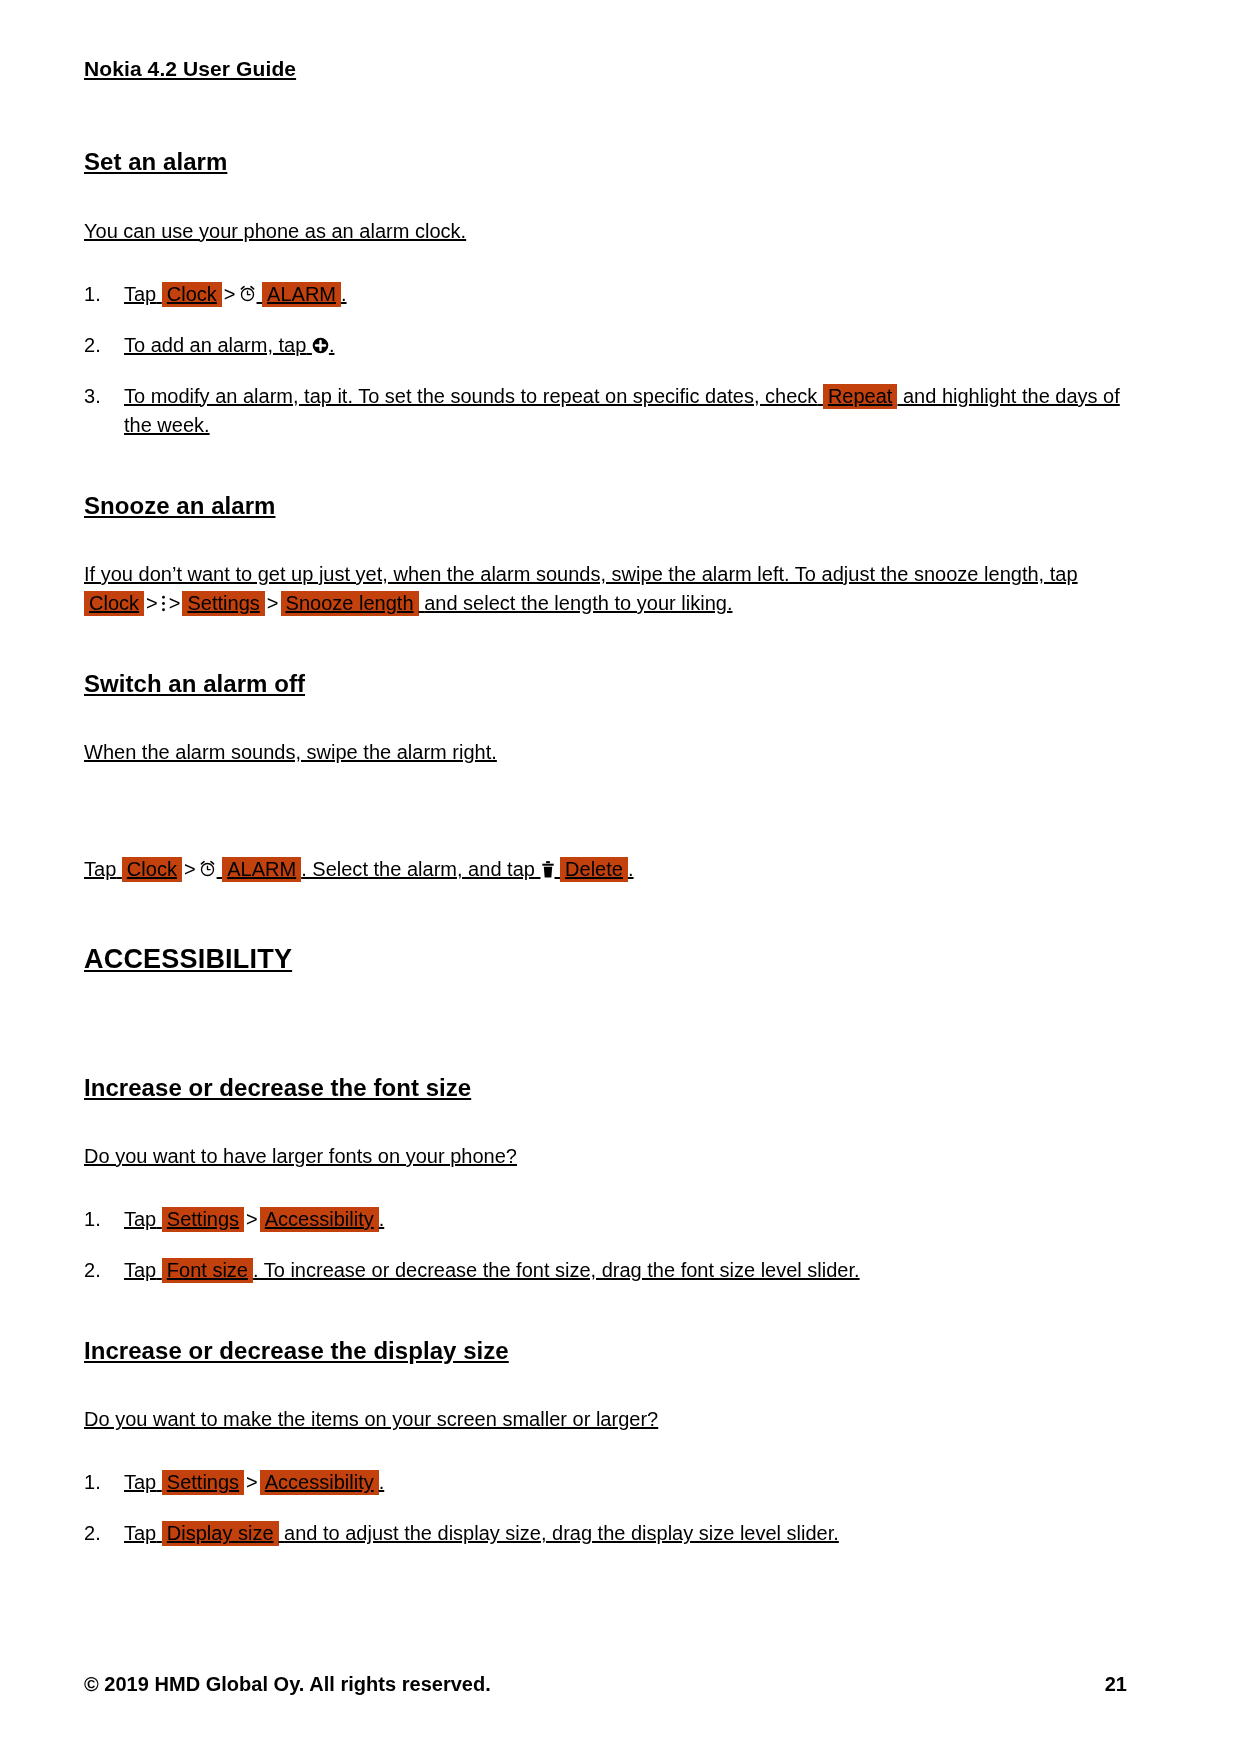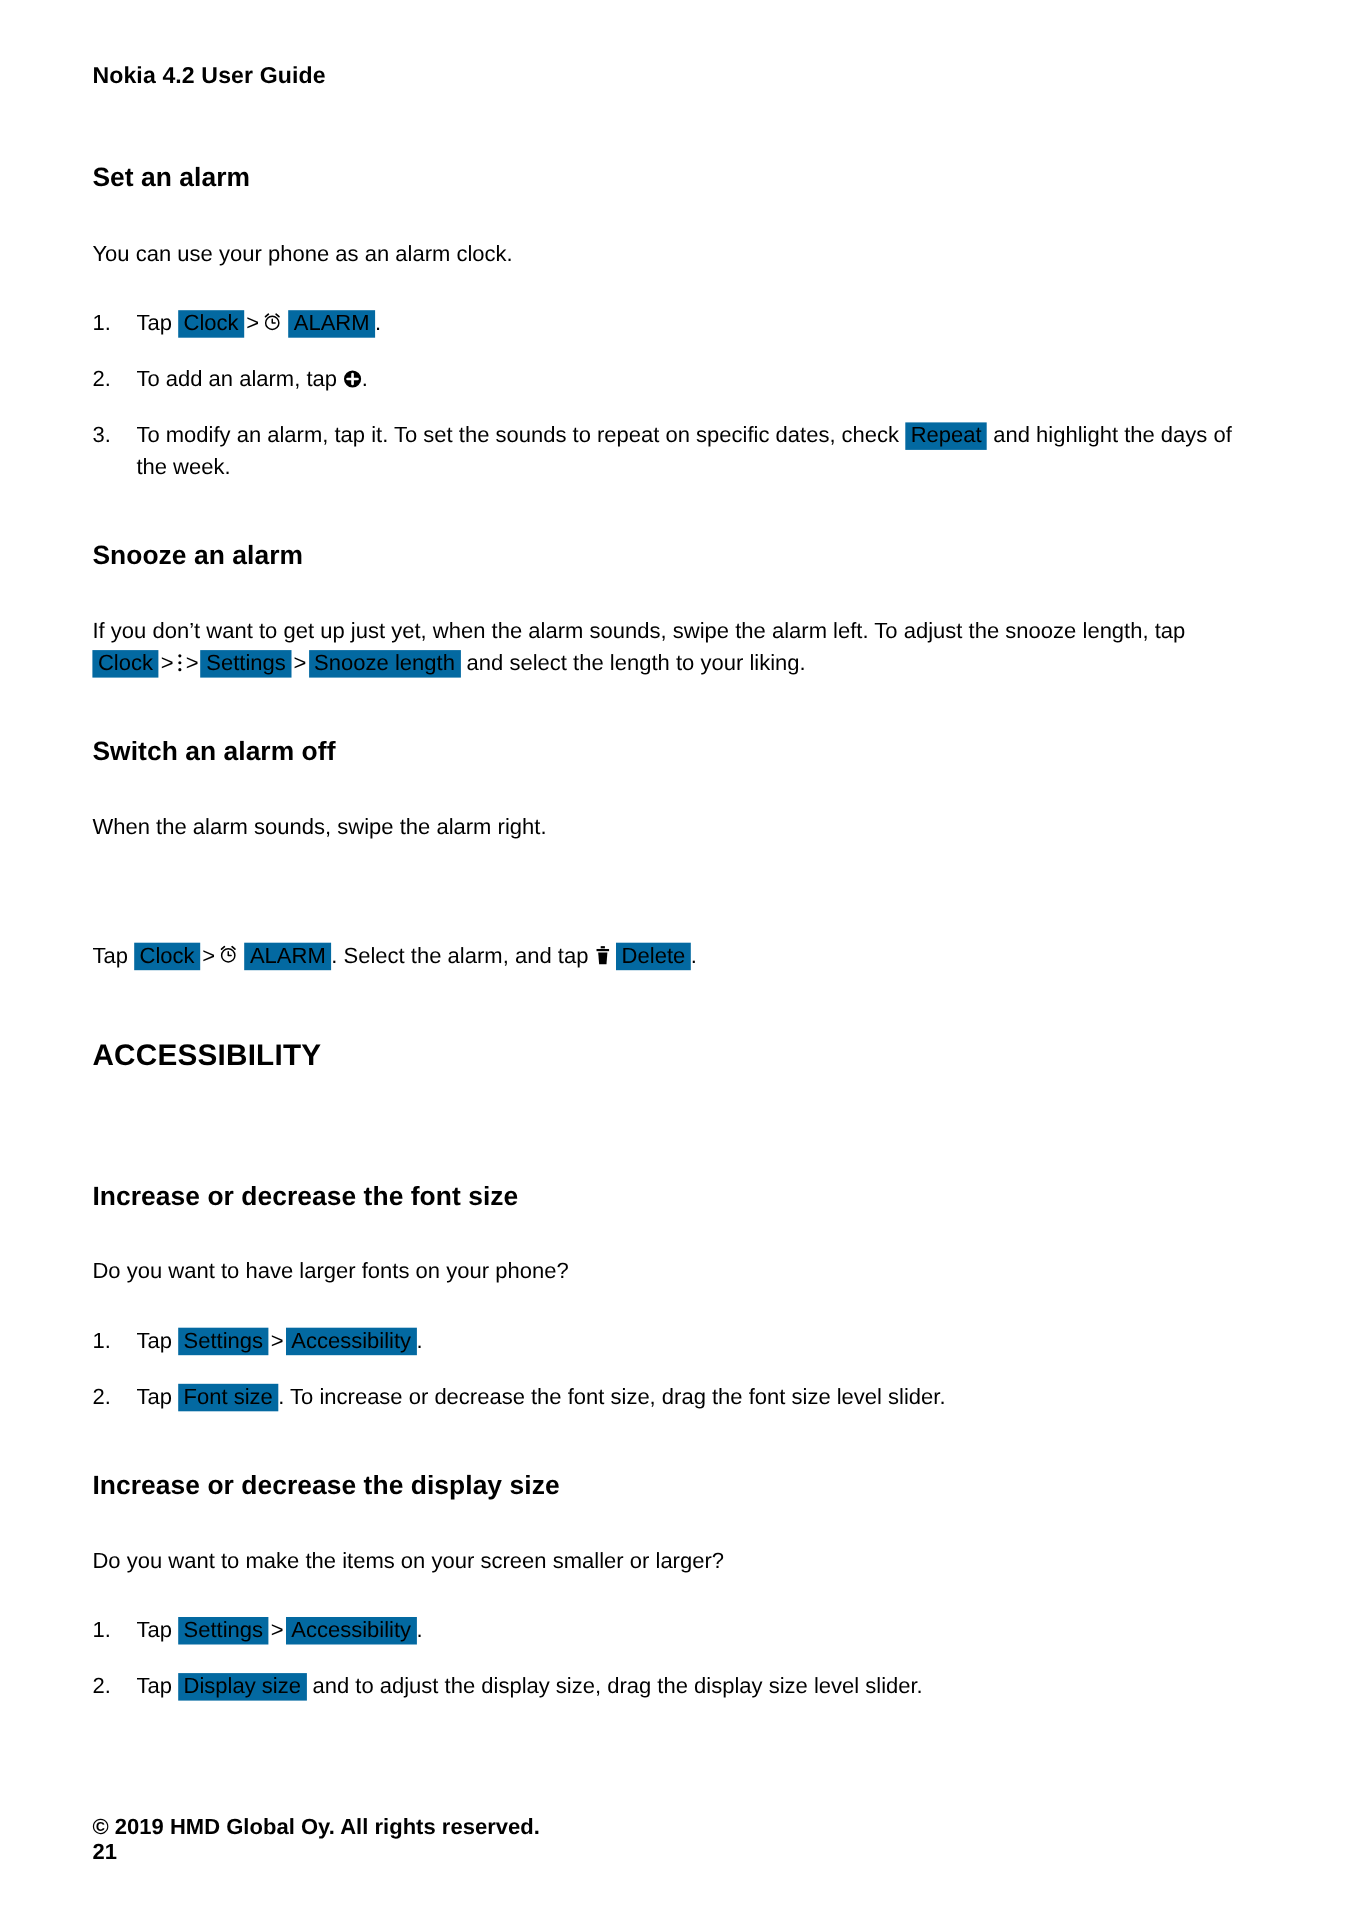--- a/index.html
+++ b/index.html
@@ -14,20 +14,21 @@
     color: #000000;
     position: relative;
     overflow: hidden;
   }
   .page {
     position: relative;
     width: 1211px;
     height: 1754px;
     box-sizing: border-box;
     padding: 55px 84px 0 84px;
+    text-decoration: underline;
   }
   .doc-header {
     font-size: 21px;
     font-weight: bold;
     letter-spacing: 0.1px;
     margin: 0 0 0 0;
     line-height: 1.3;
   }
   .content {
     margin-top: 64px;
@@ -72,21 +73,21 @@
   ol.steps > li:last-child { margin-bottom: 0; }
   ol.steps > li::before {
     content: counter(stepnum) ".";
     position: absolute;
     left: 0;
     top: 0;
     width: 30px;
     text-align: left;
   }
   .ui-ref {
-    background: #0369a1;
+    background: #c2410c;
     padding: 1px 5px 2px 5px;
     white-space: nowrap;
   }
   .sep {
     display: inline-block;
     padding: 0 2px;
   }
   .gap-34 { height: 34px; }
   .gap-38 { height: 38px; }
   .gap-44 { height: 44px; }
@@ -129,21 +130,20 @@
 
   .footer {
     position: absolute;
     left: 84px;
     right: 84px;
     bottom: 58px;
     display: flex;
     align-items: baseline;
     justify-content: space-between;
     font-size: 20px;
-    flex-direction: column;
   }
   .footer .copyright { font-weight: bold; letter-spacing: 0.02px; }
   .footer .pagenum { font-weight: bold; }
 </style>
 </head>
 <body>
 
 <div class="page">
 
   <div class="doc-header">Nokia 4.2 User Guide</div>

